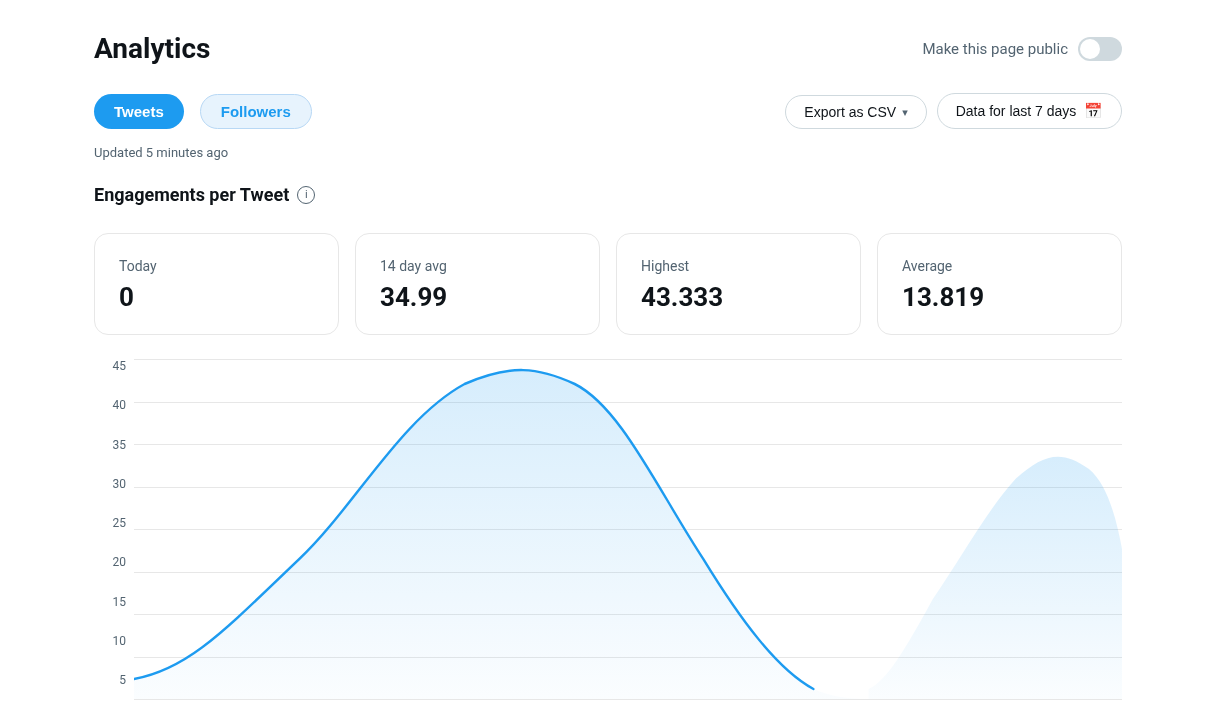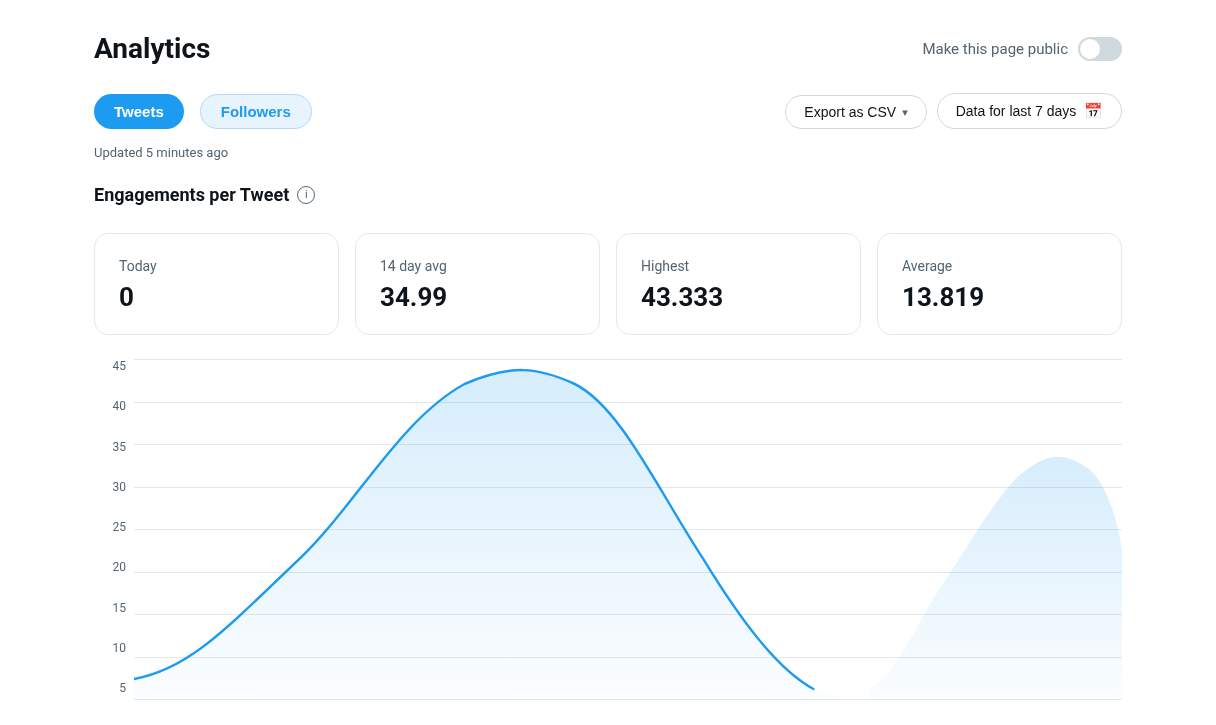--- a/index.html
+++ b/index.html
@@ -170,21 +170,21 @@
     }
     .chart-area {
       position: relative;
       width: 100%;
       height: 340px;
     }
     .chart-y-axis {
       position: absolute;
       left: 0;
       top: 0;
-      bottom: 0;
+      bottom: 8px;
       width: 40px;
       display: flex;
       flex-direction: column;
       justify-content: space-between;
       padding-bottom: 4px;
     }
     .y-label {
       font-size: 12px;
       color: #536471;
       text-align: right;

